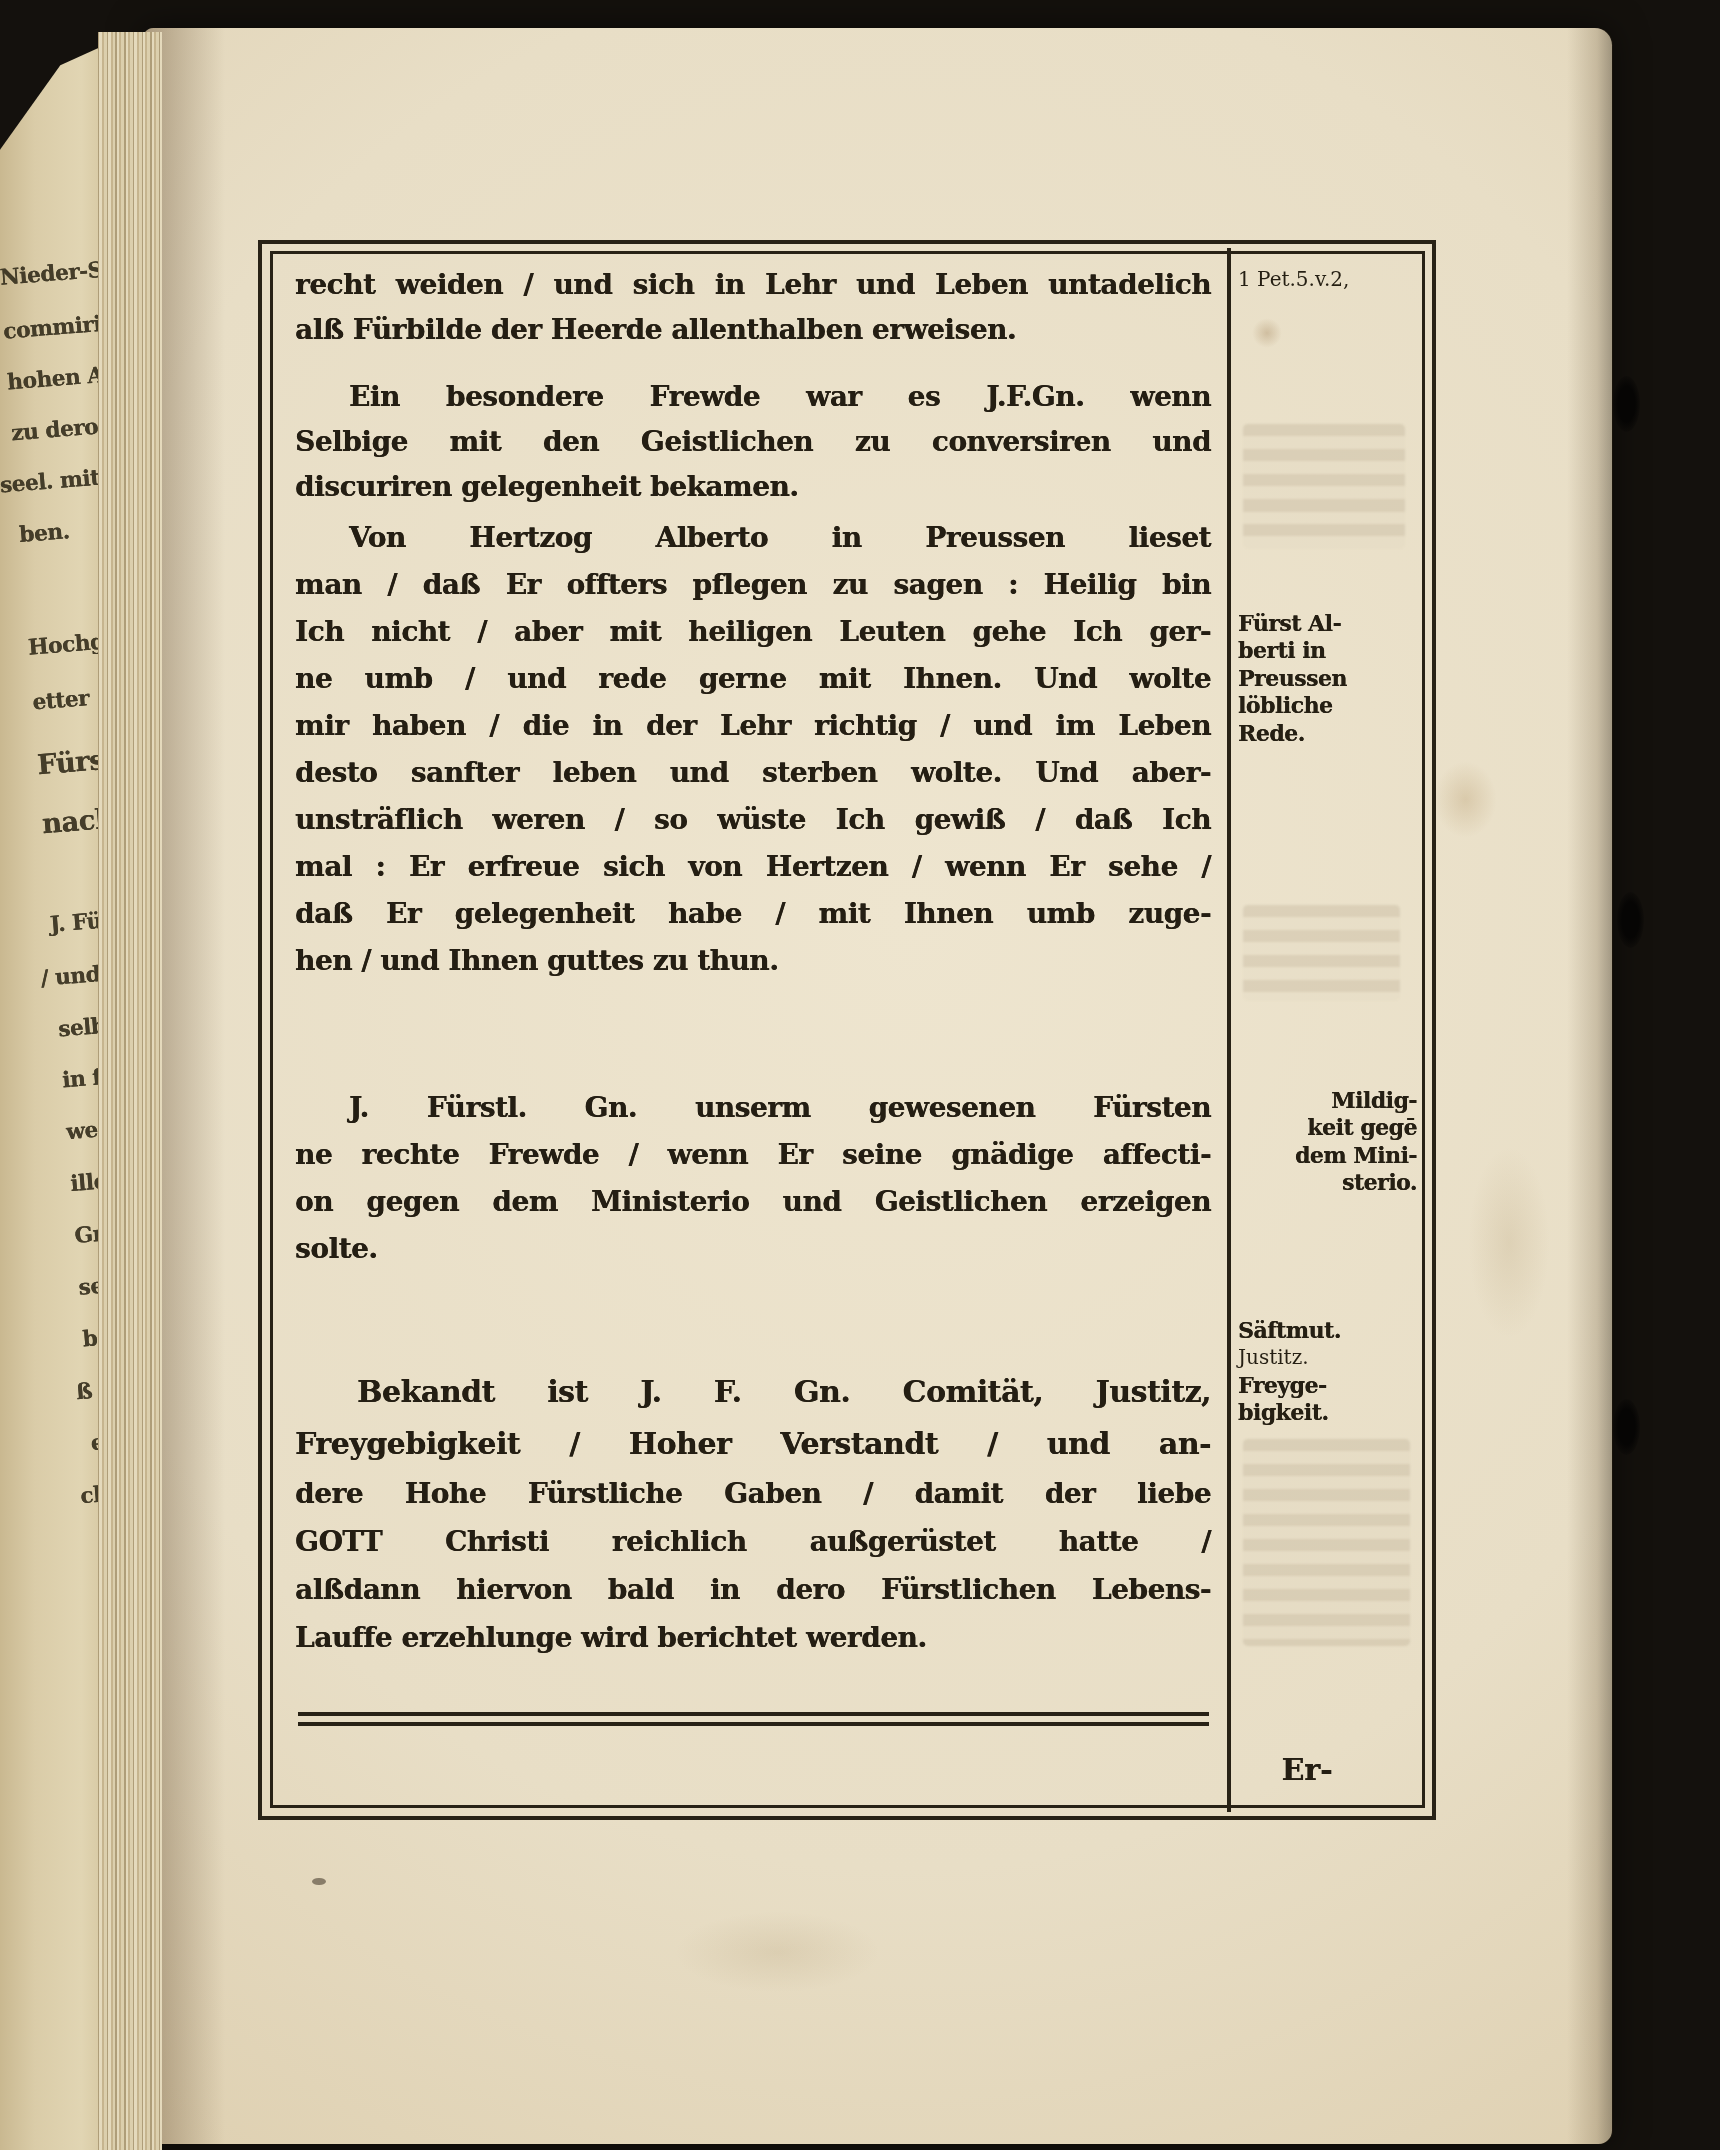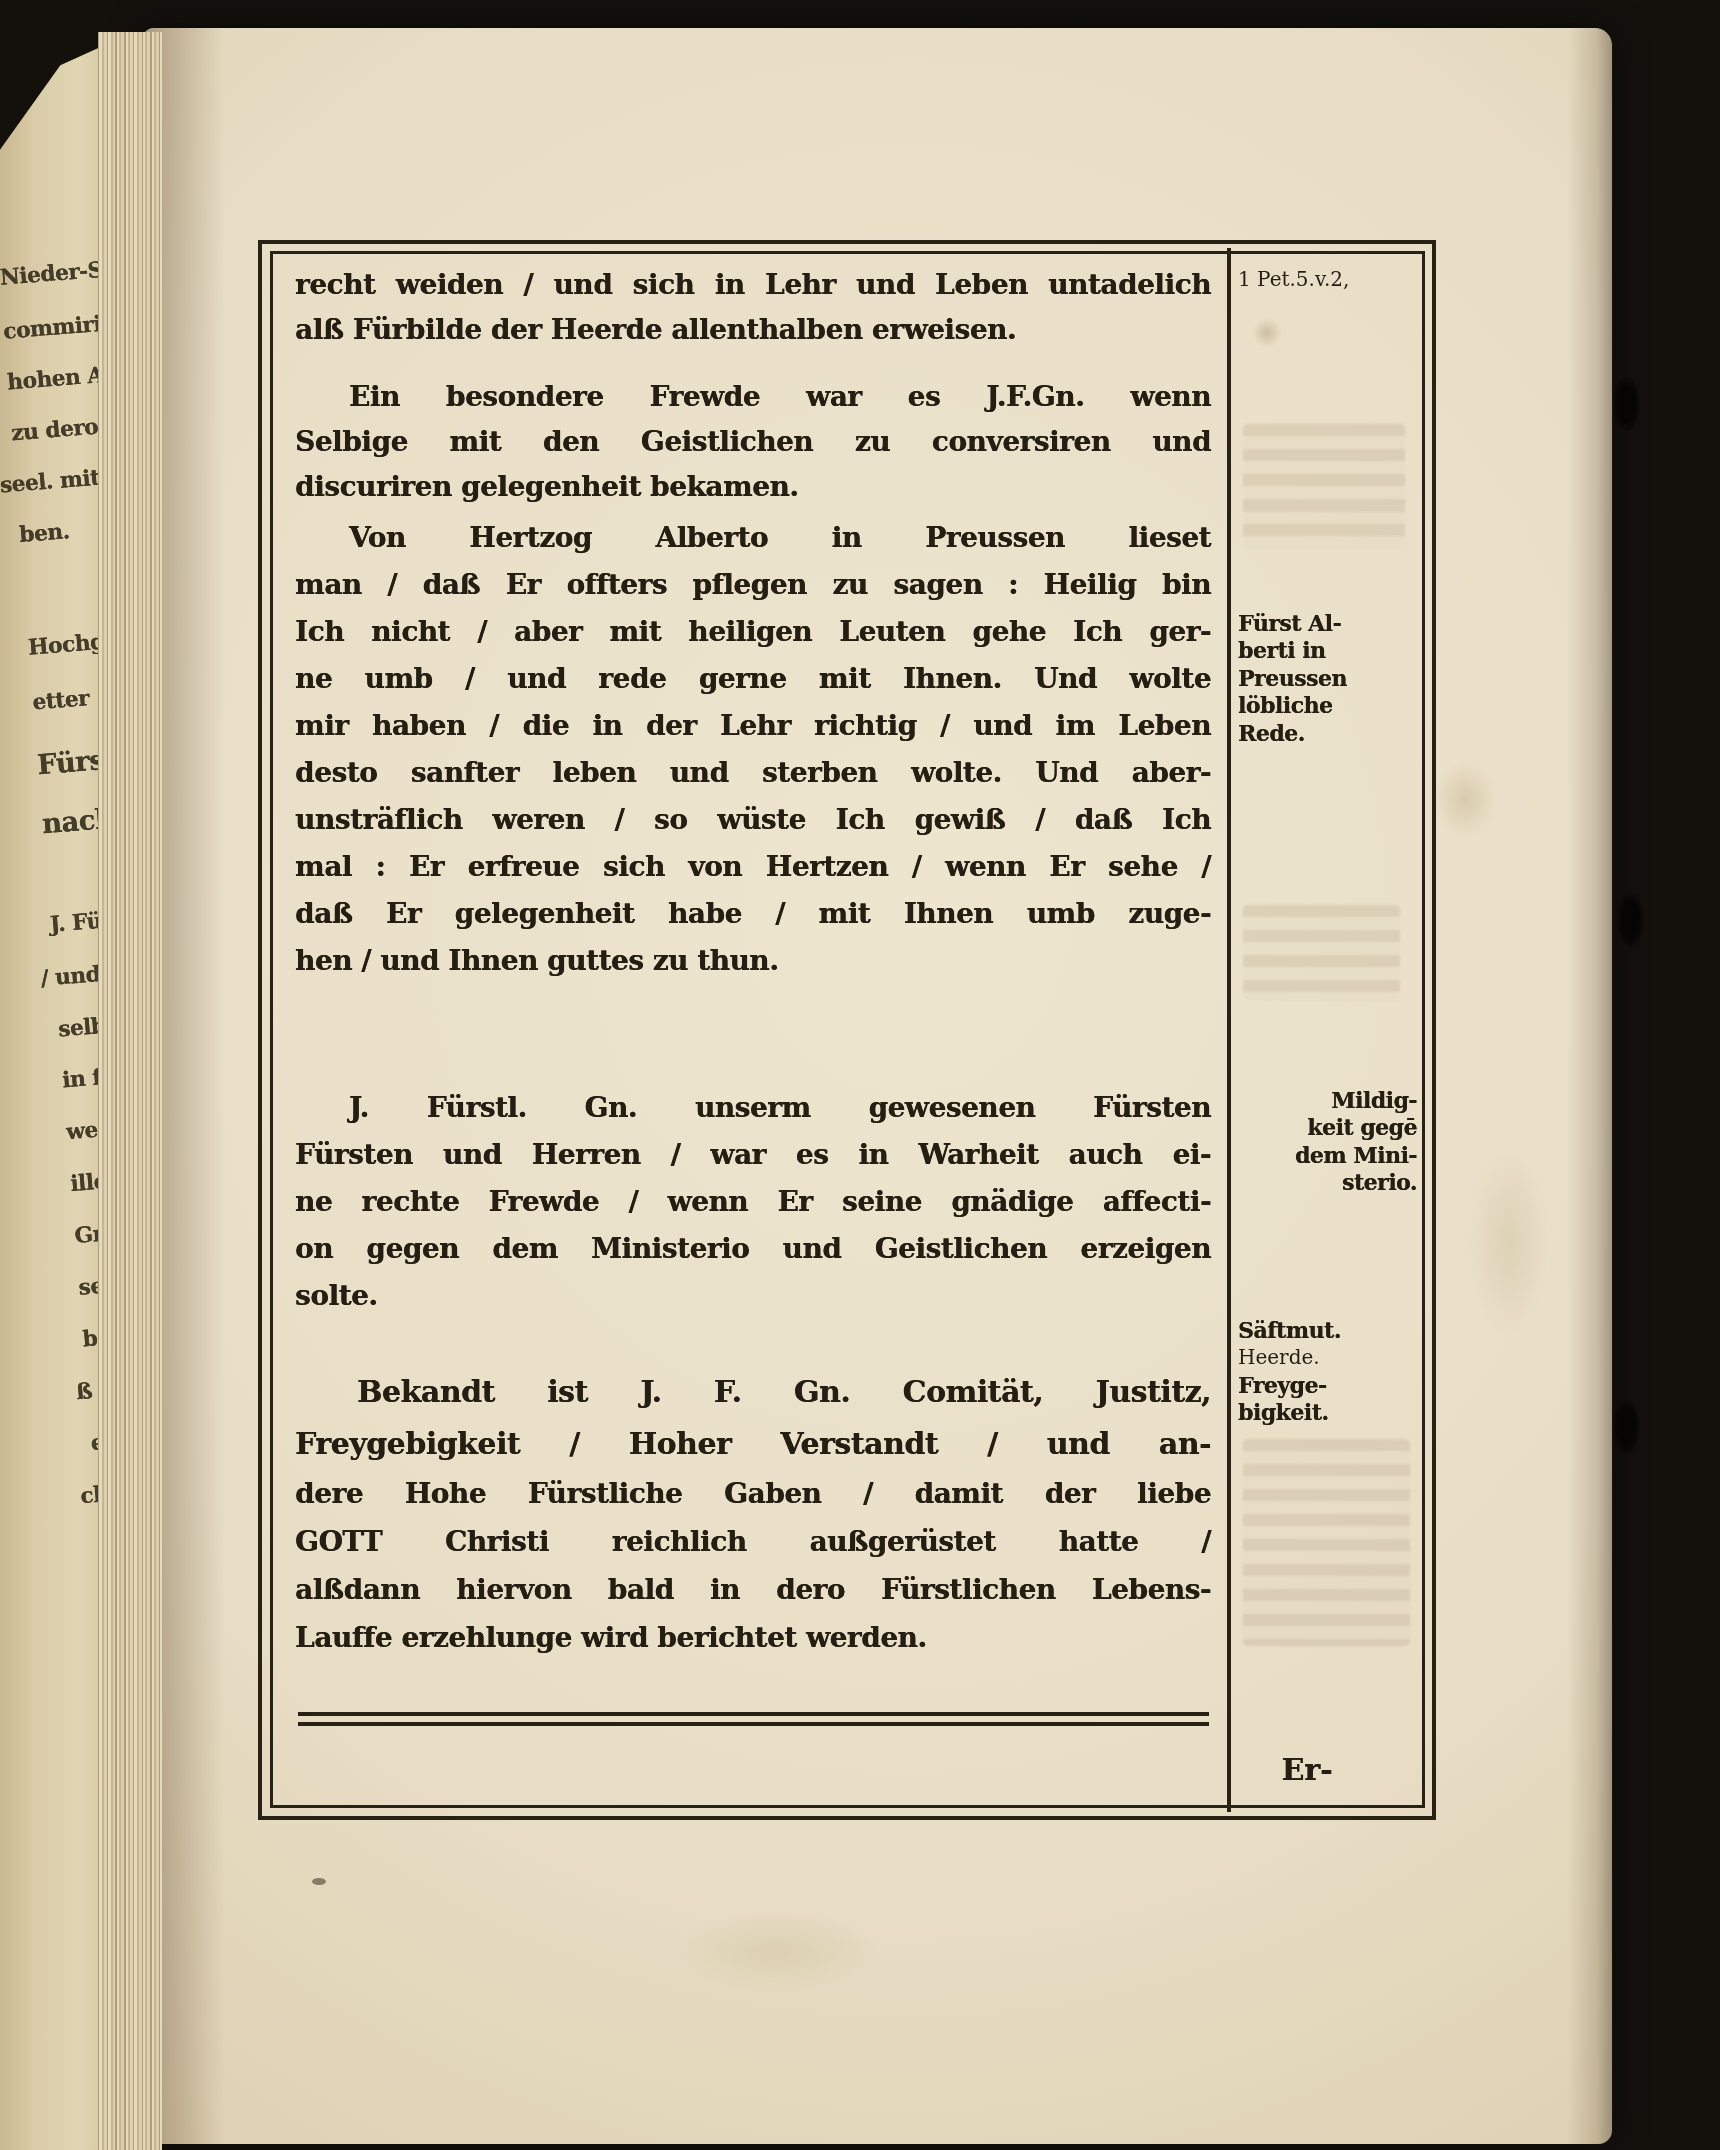--- a/index.html
+++ b/index.html
@@ -172,21 +172,20 @@
   <div class="ln j">mir haben / die in der Lehr richtig / und im Leben</div>
   <div class="ln j">desto sanfter leben und sterben wolte. Und aber-</div>
   <div class="ln j">unsträflich weren / so wüste Ich gewiß / daß Ich</div>
   <div class="ln j">mal : Er erfreue sich von Hertzen / wenn Er sehe /</div>
   <div class="ln j">daß Er gelegenheit habe / mit Ihnen umb zuge-</div>
   <div class="ln">hen / und Ihnen guttes zu thun.</div>
 </div>
 
 <div class="para p4" style="top:1084px">
   <div class="ln j ind">J. Fürstl. Gn. unserm gewesenen Fürsten</div>
-  <div class="ln j">Fürsten und Herren / war es in Warheit auch ei-</div>
   <div class="ln j">ne rechte Frewde / wenn Er seine gnädige affecti-</div>
   <div class="ln j">on gegen dem Ministerio und Geistlichen erzeigen</div>
   <div class="ln">solte.</div>
 </div>
 
 <div class="para p5" style="top:1366px">
   <div class="ln big j ind2">Bekandt ist J. F. Gn. Comität, Justitz,</div>
   <div class="ln big j">Freygebigkeit / Hoher Verstandt / und an-</div>
   <div class="ln j">dere Hohe Fürstliche Gaben / damit der liebe</div>
   <div class="ln j">GOTT Christi reichlich außgerüstet hatte /</div>
@@ -208,21 +207,21 @@
   <div class="nl">Rede.</div>
 </div>
 <div class="note n3">
   <div class="nl">Mildig-</div>
   <div class="nl">keit gegē</div>
   <div class="nl">dem Mini-</div>
   <div class="nl">sterio.</div>
 </div>
 <div class="note n4">
   <div class="nl">Säftmut.</div>
-  <div class="nl roman">Heerde.</div>
+  <div class="nl roman">Justitz.</div>
   <div class="nl">Freyge-</div>
   <div class="nl">bigkeit.</div>
 </div>
 
 <div class="ghost g1"></div>
 <div class="ghost g2"></div>
 <div class="ghost g3"></div>
 <div class="stain s1"></div>
 <div class="stain s2"></div>
 <div class="stain s3"></div>

